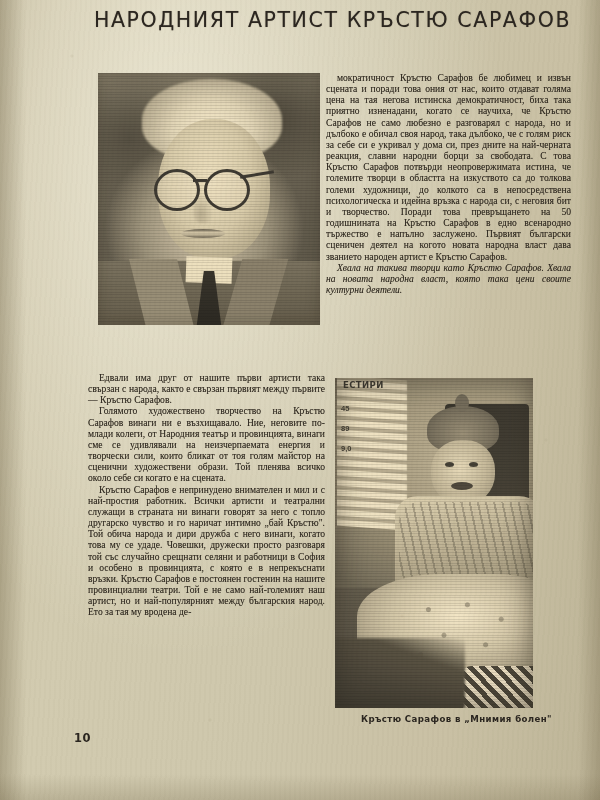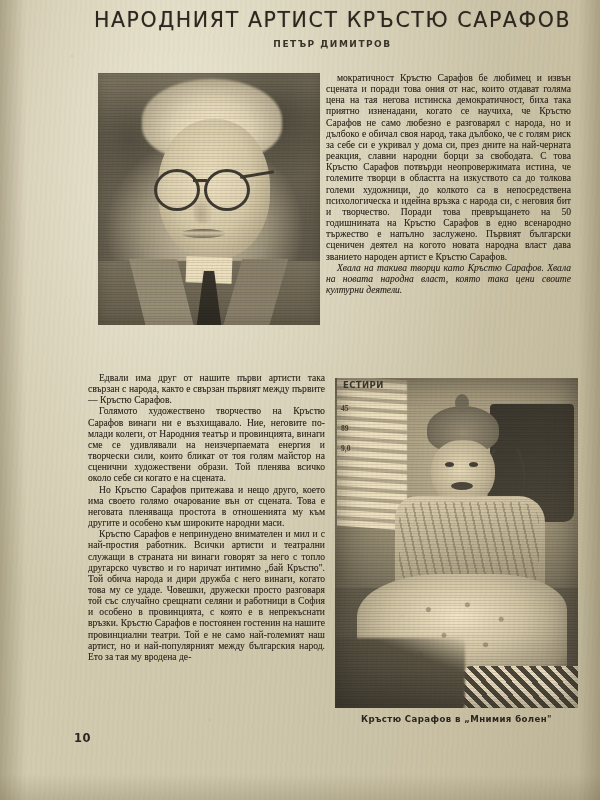--- a/index.html
+++ b/index.html
@@ -101,30 +101,30 @@
     background:#8b8470;transform:skewX(14deg);filter:blur(.7px);}
   .pt-lapel-r{position:absolute;left:134px;top:186px;width:46px;height:72px;
     background:#7e7764;transform:skewX(-16deg);filter:blur(.7px);}
   .pt-collar{position:absolute;left:88px;top:184px;width:46px;height:26px;
     background:#ded7bd;transform:rotate(2deg);filter:blur(.5px);}
   .pt-tie{position:absolute;left:98px;top:198px;width:26px;height:60px;
     background:linear-gradient(180deg,#2c2922 0%,#201e19 100%);
     clip-path:polygon(30% 0,70% 0,100% 100%,0 100%);filter:blur(.4px);}
 
   
-  #scene{left:335px;top:378px;width:243px;height:330px;
+  #scene{left:335px;top:378px;width:198px;height:330px;
     background:linear-gradient(180deg,#6f6a58 0%,#595446 60%,#4a463a 100%);}
   .sc-wall{position:absolute;left:0;top:0;width:243px;height:210px;
     background:radial-gradient(ellipse 200px 150px at 55% 40%, #b5ad92 0%, #9a9279 45%, #7b7460 80%, #65604f 100%);}
   .sc-panel{position:absolute;left:2px;top:0px;width:70px;height:150px;
     background:repeating-linear-gradient(0deg,#ded8c0 0 6px,#a9a28a 6px 10px);
     transform:skewY(4deg);filter:blur(.25px);}
   .sc-panel-txt{position:absolute;left:8px;top:2px;font-family:"DejaVu Sans",sans-serif;
     font-size:8.5px;letter-spacing:.4px;color:#32302a;font-weight:700;}
-  .sc-panel-n{position:absolute;left:6px;font-family:Liberation Serif, serif;
+  .sc-panel-n{position:absolute;left:6px;font-family:Liberation Sans, sans-serif;
     font-size:7.5px;color:#3a372e;font-weight:700;}
   .sc-dark{position:absolute;right:4px;top:26px;width:84px;height:118px;
     background:linear-gradient(160deg,#2f2c25 0%,#403c31 100%);border-radius:4px 4px 10px 10px;filter:blur(.5px);}
   .sc-hook{position:absolute;right:52px;top:62px;width:34px;height:74px;
     border:3px solid #3b382f;border-radius:50%;border-top-color:transparent;filter:blur(.4px);}
   .sc-hat{position:absolute;left:92px;top:28px;width:72px;height:46px;border-radius:50% 50% 38% 38%;
     background:radial-gradient(ellipse at 50% 60%, #8d8570 0%, #6d6757 60%, #4f4b3e 100%);filter:blur(.5px);}
   .sc-hat-knob{position:absolute;left:120px;top:16px;width:14px;height:18px;border-radius:50%;
     background:#6a6455;filter:blur(.6px);}
   .sc-head{position:absolute;left:96px;top:62px;width:64px;height:64px;border-radius:46%;
@@ -170,21 +170,20 @@
   .folio{position:absolute;left:74px;top:731px;
     font-family:"DejaVu Sans",sans-serif;font-size:11.5px;font-weight:700;color:#2b2620;letter-spacing:.5px;}
 </style>
 </head>
 <body>
 
 <div class="page">
 
   <div class="masthead">
     <div class="title">НАРОДНИЯТ АРТИСТ КРЪСТЮ САРАФОВ</div>
-    <div class="byline">ПЕТЪР ДИМИТРОВ</div>
   </div>
 
   <div class="photo" id="portrait">
     <div class="pt-bg"></div>
     <div class="pt-hair"></div>
     <div class="pt-face"></div>
     <div class="pt-nose"></div>
     <div class="pt-glass l"></div>
     <div class="pt-glass r"></div>
     <div class="pt-bridge"></div>
@@ -196,21 +195,20 @@
     <div class="pt-collar"></div>
     <div class="pt-tie"></div>
     <div class="halftone"></div>
     <div class="frame"></div>
   </div>
 
 
   <div class="col col-left body-txt">
     <p>Едвали има друг от нашите първи артисти така свързан с народа, както е свързан първият между първите — Кръстю Сарафов.</p>
     <p>Голямото художествено творчество на Кръстю Сарафов винаги ни е възхищавало. Ние, неговите по-млади колеги, от Народния театър и провинцията, винаги сме се удивлявали на неизчерпаемата енергия и творчески сили, които бликат от тоя голям майстор на сценични художествени образи. Той пленява всичко около себе си когато е на сцената.</p>
-    <p>Но Кръстю Сарафов притежава и нещо друго, което има своето голямо очарование вън от сцената. Това е неговата пленяваща простота в отношенията му към другите и особено към широките народни маси.</p>
     <p>Кръстю Сарафов е непринудено внимателен и мил и с най-простия работник. Всички артисти и театрални служащи в страната ни винаги говорят за него с топло другарско чувство и го наричат интимно „бай Кръстю". Той обича народа и дири дружба с него винаги, когато това му се удаде. Човешки, дружески пpoстo разговаря той със случайно срещнати селяни и работници в София и особено в провинцията, с която е в непрекъснати връзки. Кръстю Сарафов е постоянен гостенин на нашите провинциални театри. Той е не само най-големият наш артист, но и най-популярният между българския народ. Ето за тая му вродена де-</p>
   </div>
 
   <div class="col col-right body-txt">
     <p>мократичност Кръстю Сарафов бе любимец и извън сцената и поради това ония от нас, които отдават голяма цена на тая негова истинска демократичност, биха така приятно изненадани, когато се научиха, че Кръстю Сарафов не само любезно е разговарял с народа, но и дълбоко е обичал своя народ, така дълбоко, че с голям риск за себе си е укривал у дома си, през дните на най-черната реакция, славни народни борци за свободата. С това Кръстю Сарафов потвърди неопровержимата истина, че големите творци в областта на изкуството са до толкова големи художници, до колкото са в непосредствена психологическа и идейна връзка с народа си, с неговия бит и творчество. Поради това превръщането на 50 годишнината на Кръстю Сарафов в едно всенародно тържество е напълно заслужено. Първият български сценичен деятел на когото новата народна власт дава званието народен артист е Кръстю Сарафов.</p>
     <p class="para-italic">Хвала на такива творци като Кръстю Сарафов. Хвала на новата народна власт, която така цени своите културни деятели.</p>
   </div>
 
   <div class="photo" id="scene">
     <div class="sc-wall"></div>

